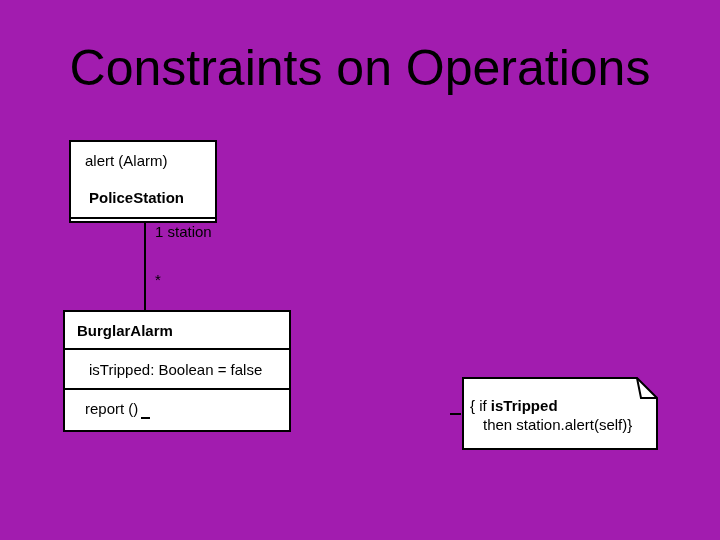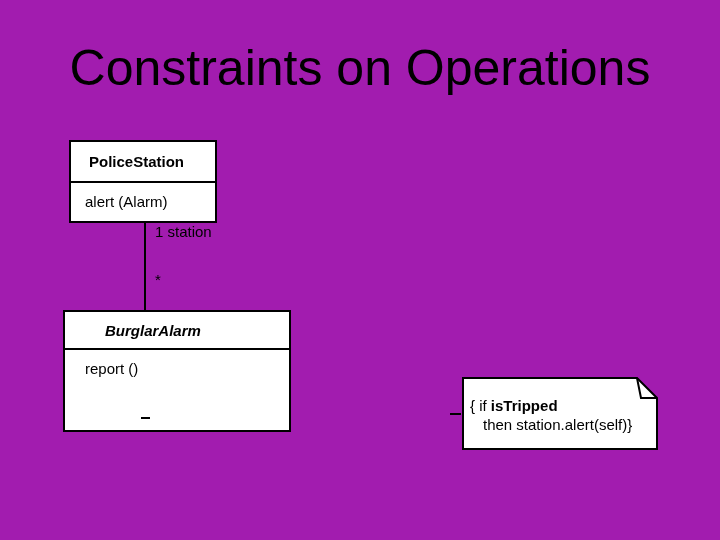--- a/index.html
+++ b/index.html
@@ -38,21 +38,21 @@
   }
   .uml-class .name-compartment {
     font-weight: 700;
     border-bottom: 2px solid #000000;
   }
   .uml-class .divided { border-bottom: 2px solid #000000; }
   .police-station { left: 69px; top: 140px; width: 148px; height: 83px; }
   .police-station .name-compartment { height: 41px; padding-left: 18px; }
   .police-station .operation-compartment { height: 36px; padding-left: 14px; }
   .burglar-alarm { left: 63px; top: 310px; width: 228px; height: 122px; }
-  .burglar-alarm .name-compartment { height: 38px; padding-left: 40px; font-style: italic; }
+  .burglar-alarm .name-compartment { height: 38px; padding-left: 12px; }
   .burglar-alarm .attribute-compartment { height: 40px; padding-left: 24px; }
   .burglar-alarm .operation-compartment { height: 36px; padding-left: 20px; text-align: center; }
   .assoc-line {
     position: absolute;
     left: 144px;
     top: 223px;
     width: 2px;
     height: 87px;
     background: #000000;
   }
@@ -84,30 +84,31 @@
   .note-text b { font-weight: 700; }
 </style>
 </head>
 <body>
 
 <div class="slide">
 
   <div class="slide-title">Constraints on Operations</div>
 
   <div class="uml-class police-station">
+    <div class="compartment operation-compartment">alert (Alarm)</div>
     <div class="compartment name-compartment">PoliceStation</div>
-    <div class="compartment operation-compartment">alert (Alarm)</div>
   </div>
 
   <div class="assoc-line"></div>
   <div class="assoc-label label-station">1 station</div>
   <div class="assoc-label label-star">*</div>
 
   <div class="uml-class burglar-alarm">
     <div class="compartment name-compartment">BurglarAlarm</div>
+    <div class="compartment attribute-compartment divided">isTripped: Boolean = false</div>
     <div class="compartment operation-compartment">report ()</div>
   </div>
 
   <div class="dash dash-report"></div>
   <div class="dash dash-note"></div>
 
   <svg class="note-svg" width="204" height="82" viewBox="0 0 204 82">
     <path d="M5,5 L179,5 L199,25 L199,76 L5,76 Z" fill="#ffffff" stroke="#000000" stroke-width="2" stroke-linejoin="miter"></path>
     <path d="M179,5 L183,25 L199,25" fill="none" stroke="#000000" stroke-width="2" stroke-linejoin="miter"></path>
   </svg>

